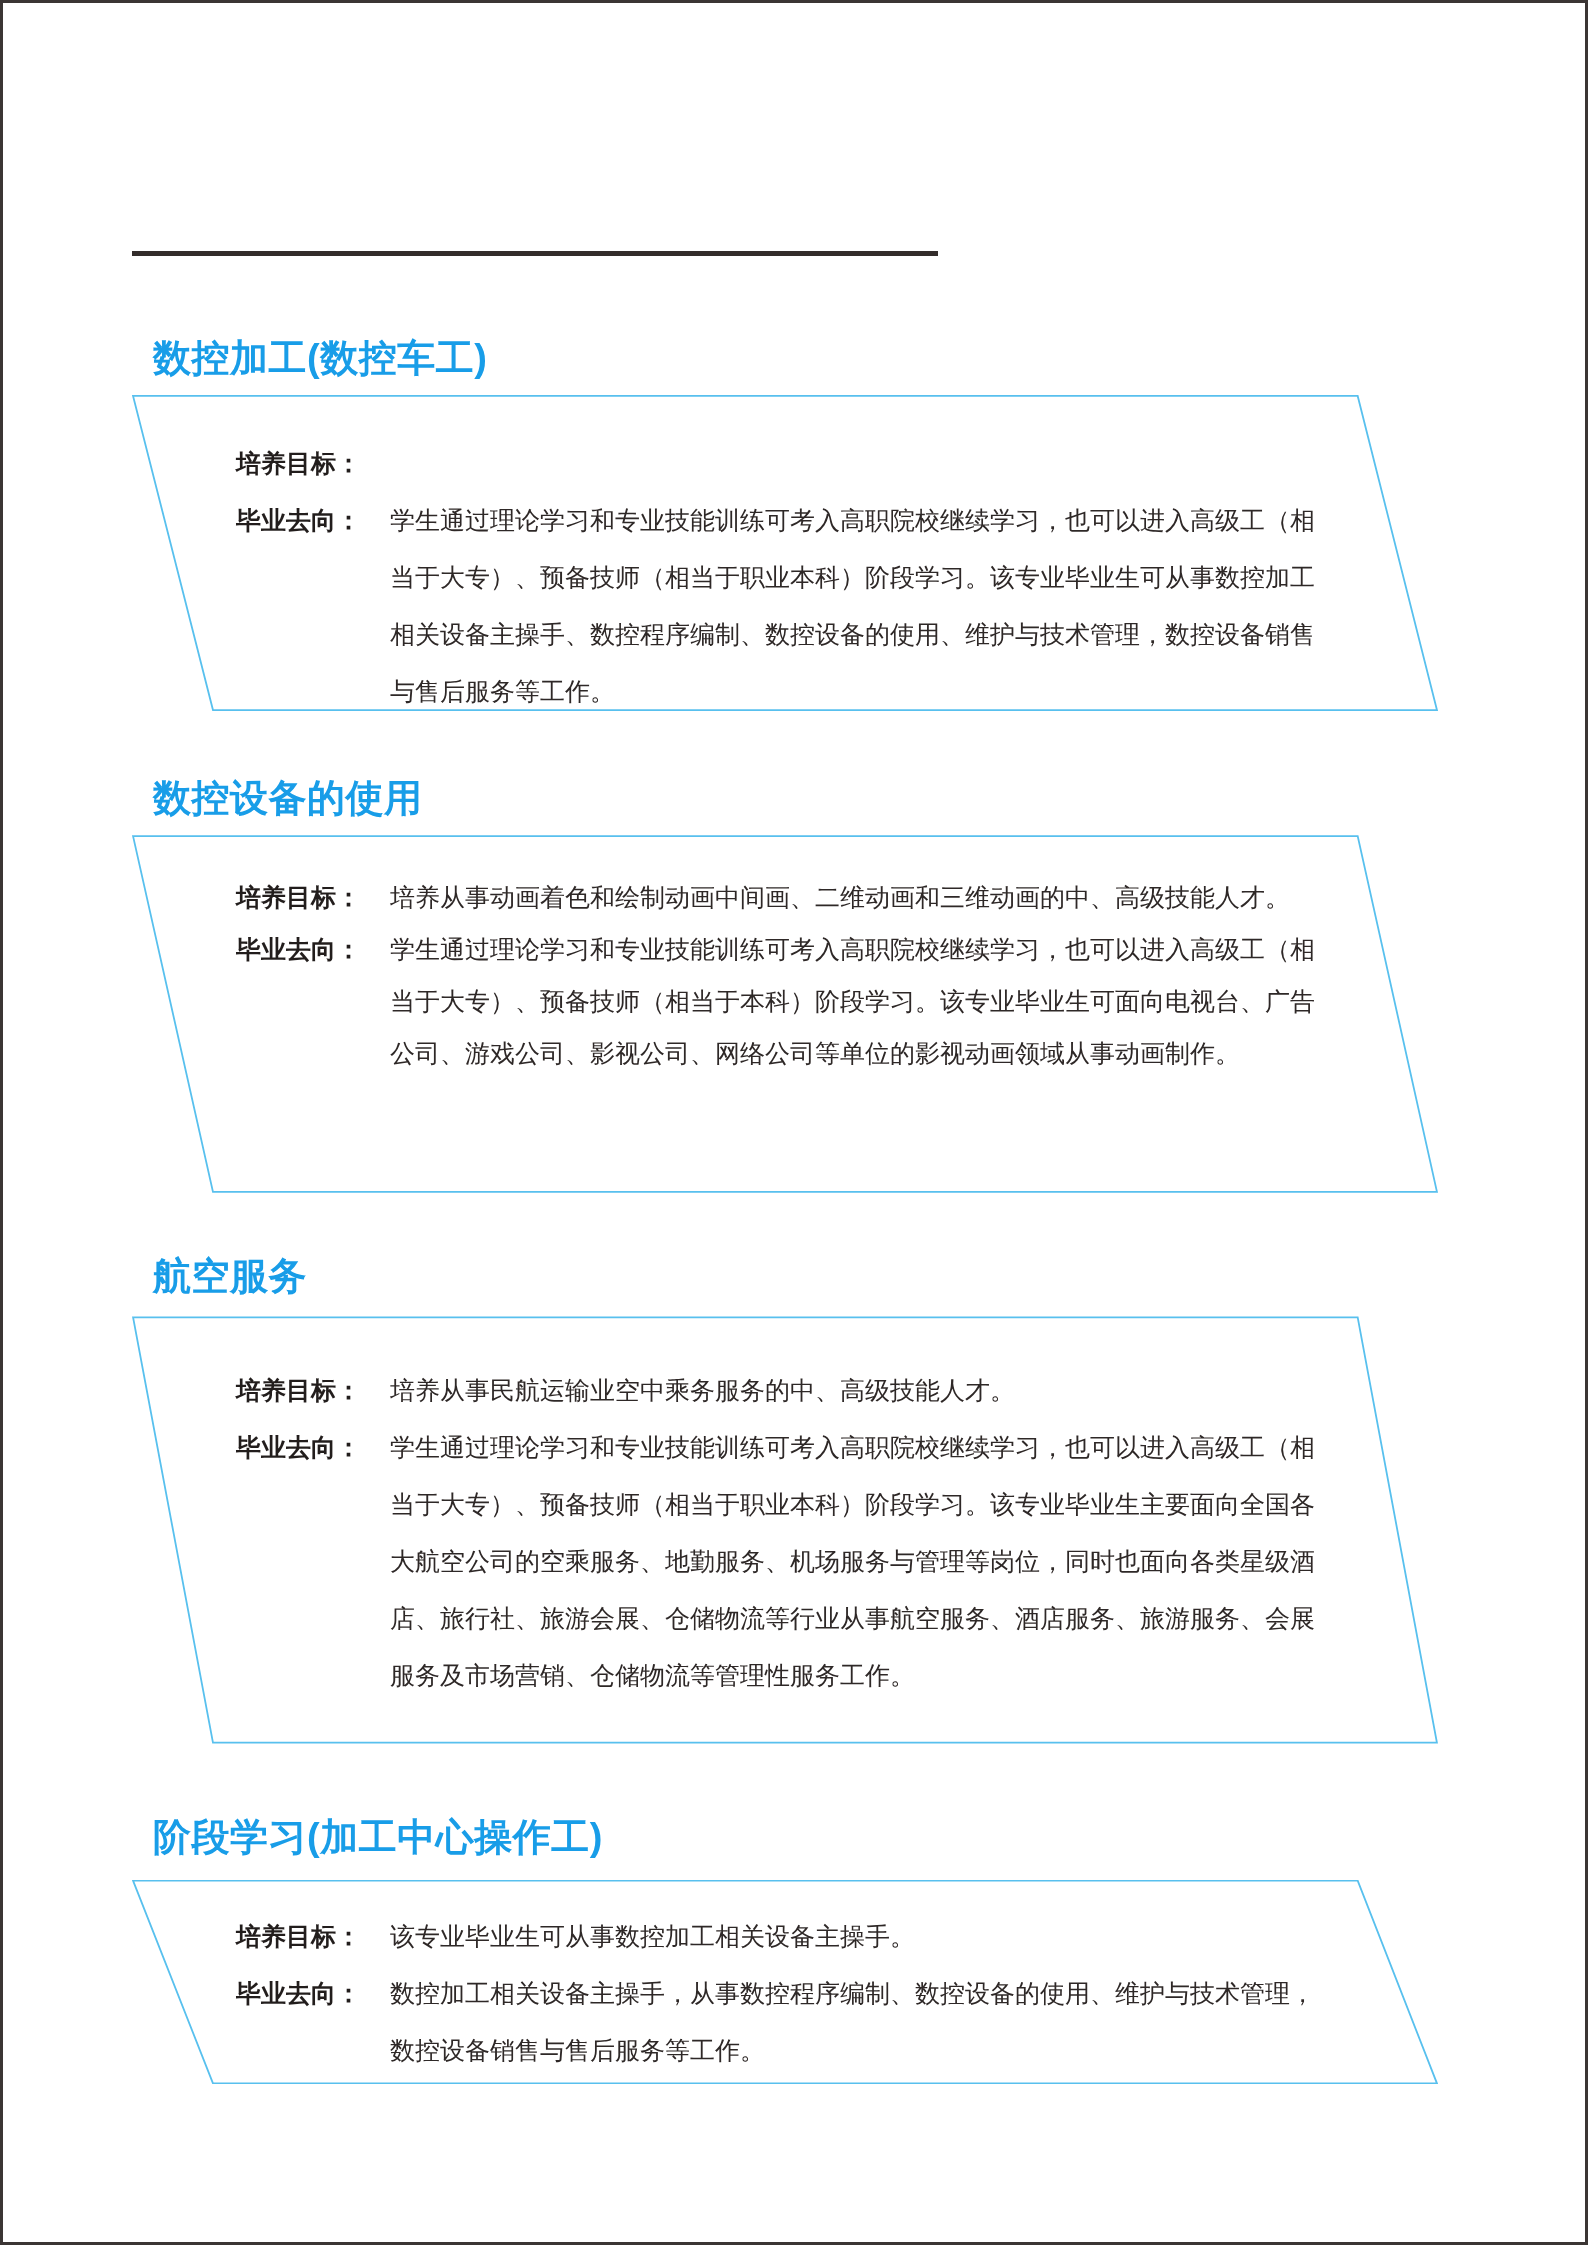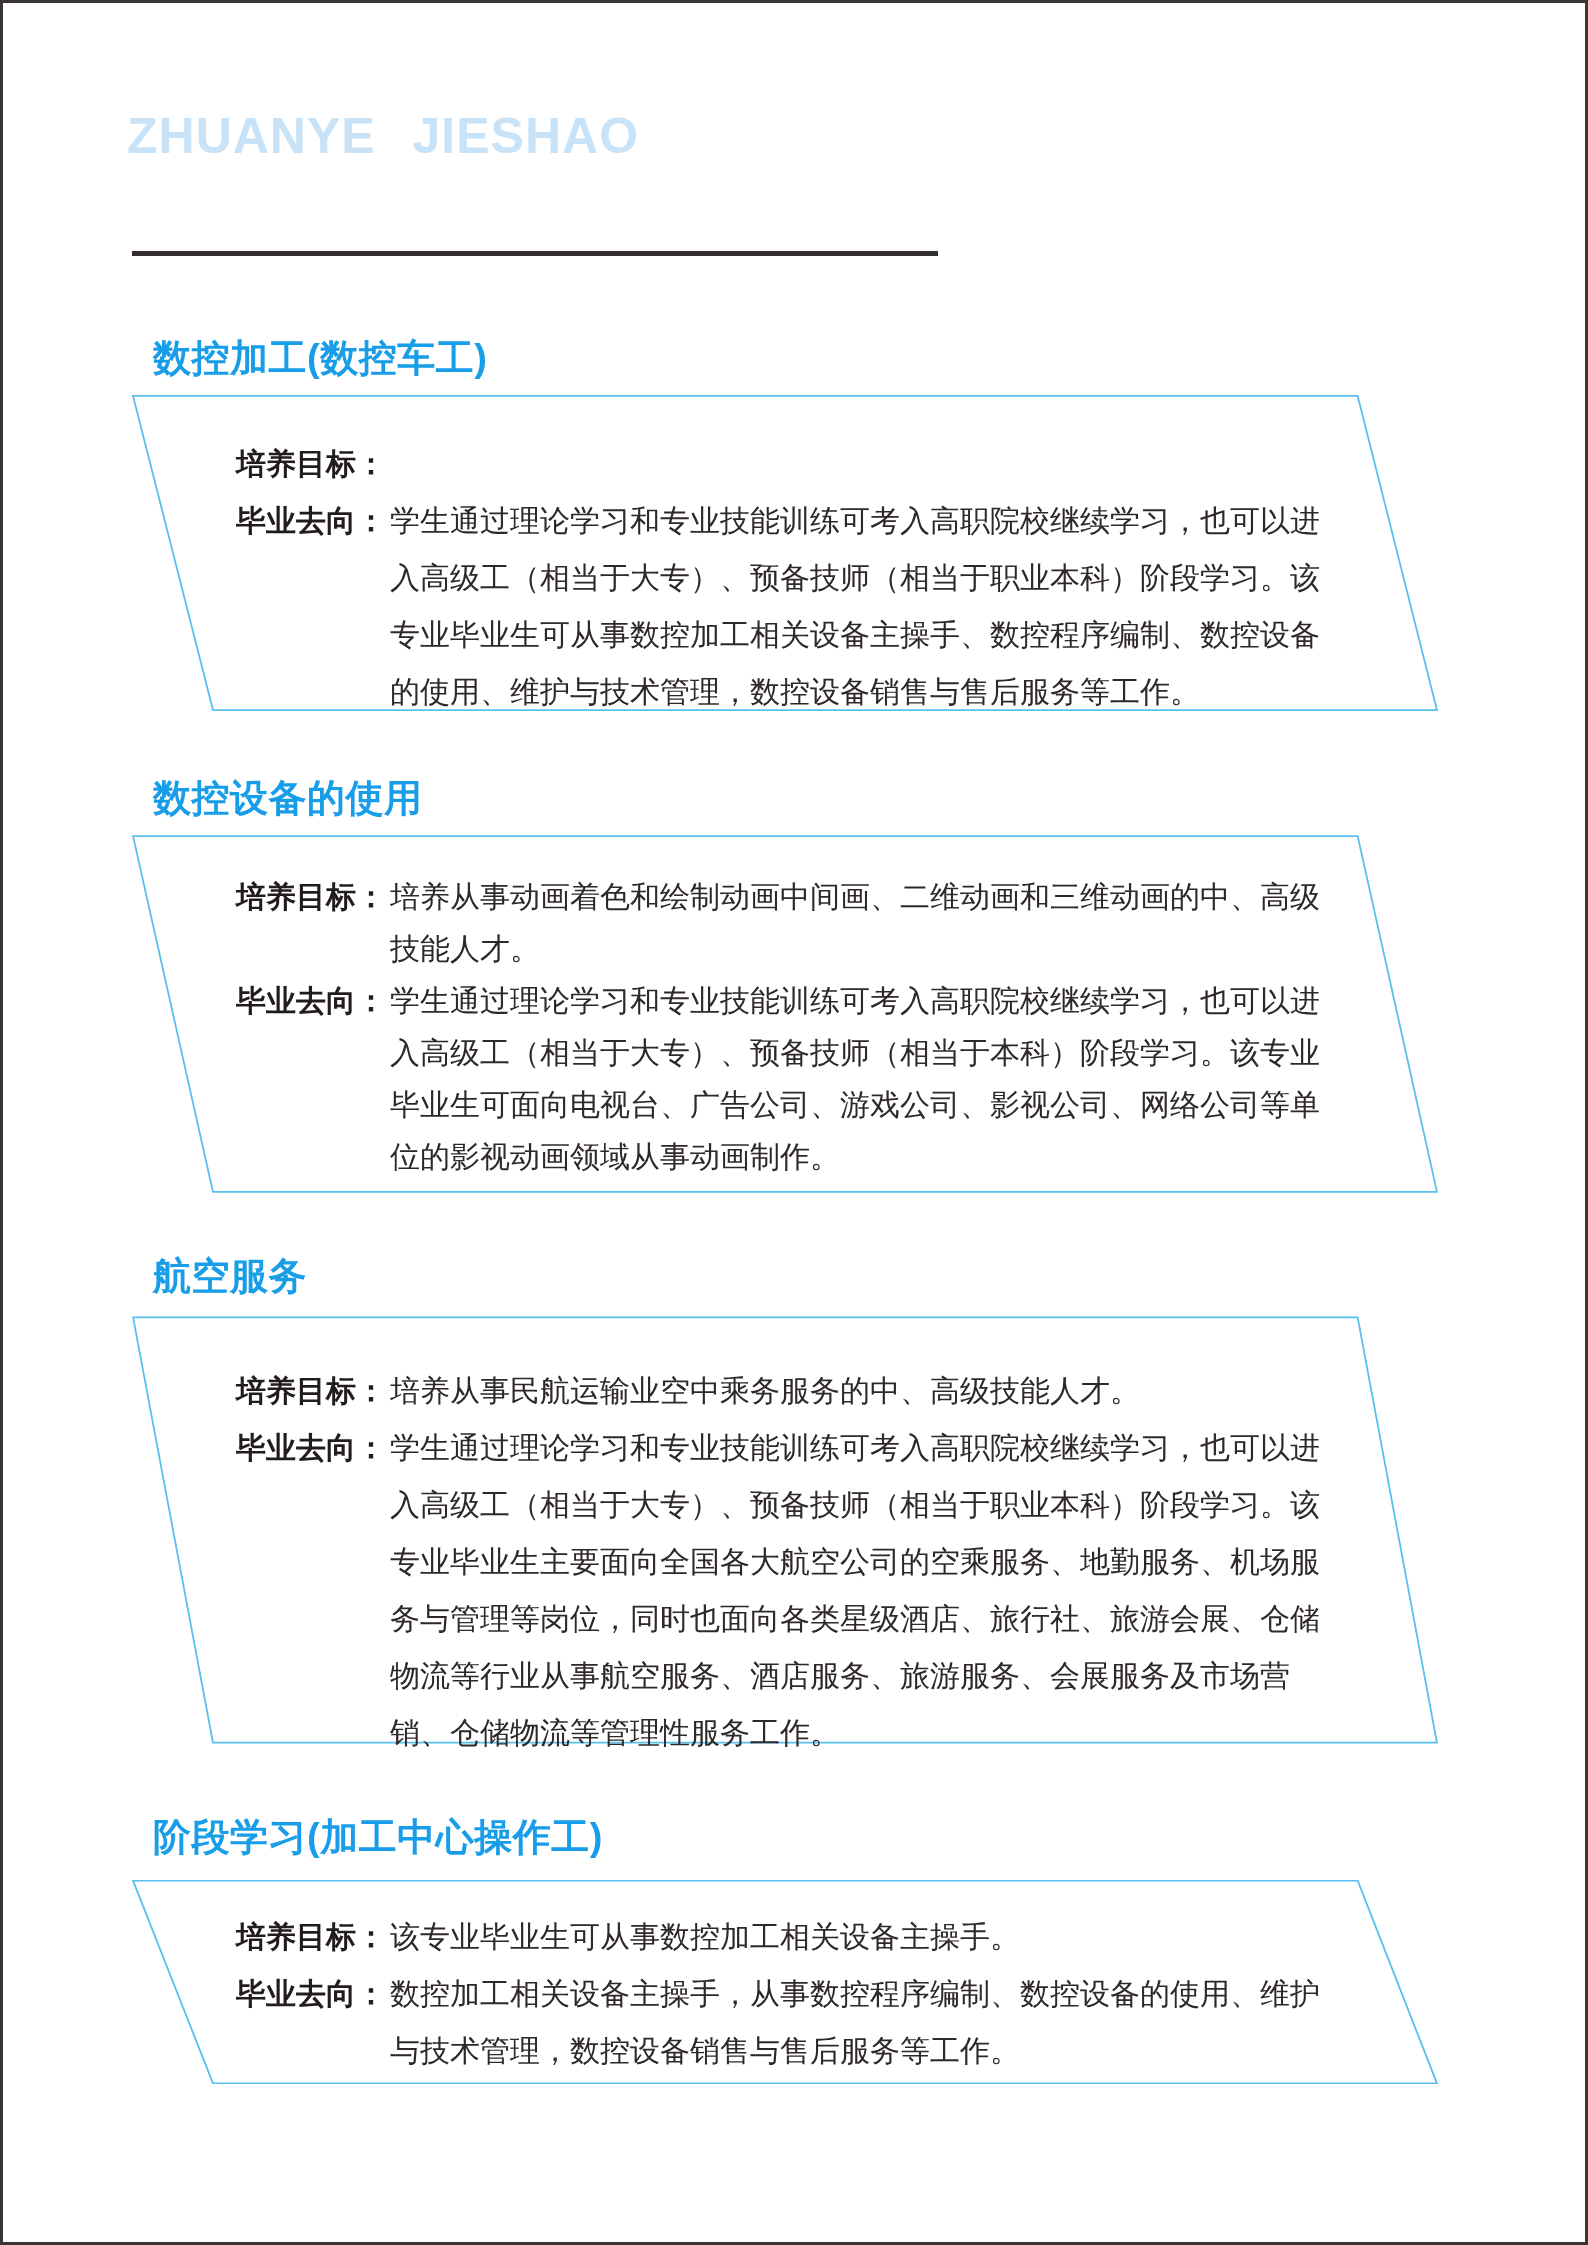--- a/index.html
+++ b/index.html
@@ -49,40 +49,39 @@
   }
   .box .outline{
     position:absolute;left:0;top:0;width:100%;height:100%;
     display:block;
   }
   .box .outline polygon{
     fill:none;stroke:#58c0ee;stroke-width:1.8;
   }
   .content{
     position:absolute;left:104px;width:1090px;
-    line-height:57px;font-size:30px;color:#2e2827;
+    line-height:57px;font-size:25px;color:#2e2827;
   }
   .row{display:flex;align-items:flex-start;}
   .lbl{
     flex:0 0 154px;font-weight:700;color:#221d1c;
     white-space:nowrap;
   }
   .val{flex:1 1 auto;min-width:0;}
   
   .s1 h2{top:334px}  .s1 .box{top:392px;height:316px}  .s1 .content{top:40px}
   .s2 h2{top:774px}  .s2 .box{top:832px;height:358px}  .s2 .content{top:36px;line-height:52px}
   .s3 h2{top:1252px} .s3 .box{top:1313px;height:428px} .s3 .content{top:46px}
   .s4 h2{top:1813px} .s4 .box{top:1877px;height:204px} .s4 .content{top:28px}
 </style>
 </head>
 <body>
 
 <div class="page">
 
-  <div class="eyebrow">ZHUANYE JIESHAO</div>
 
 
   <div class="rule"></div>
 
   <section class="sec s1">
     <h2>数控加工(数控车工)</h2>
     <div class="box">
       <svg class="outline" viewBox="0 0 100 100" preserveAspectRatio="none" aria-hidden="true">
         <polygon points="0.08,0.3 93.85,0.3 99.92,99.7 6.2,99.7" vector-effect="non-scaling-stroke"></polygon>
       </svg>

